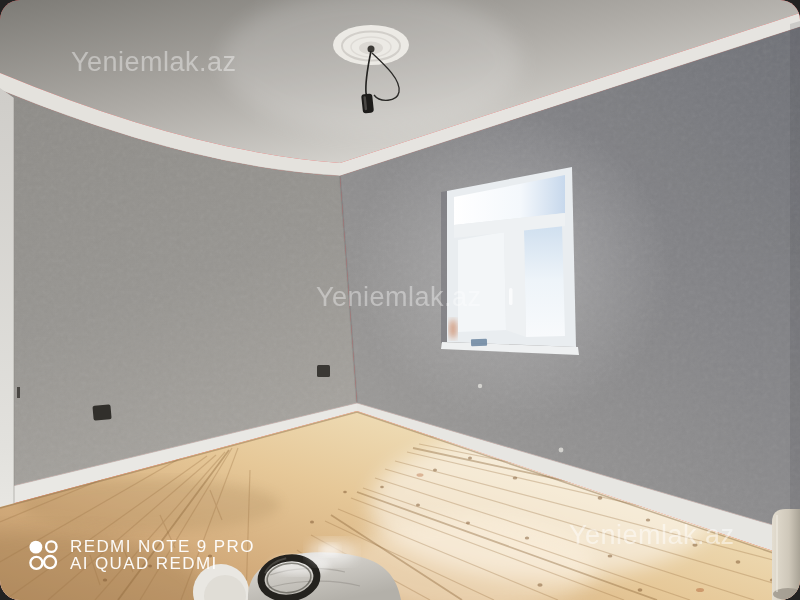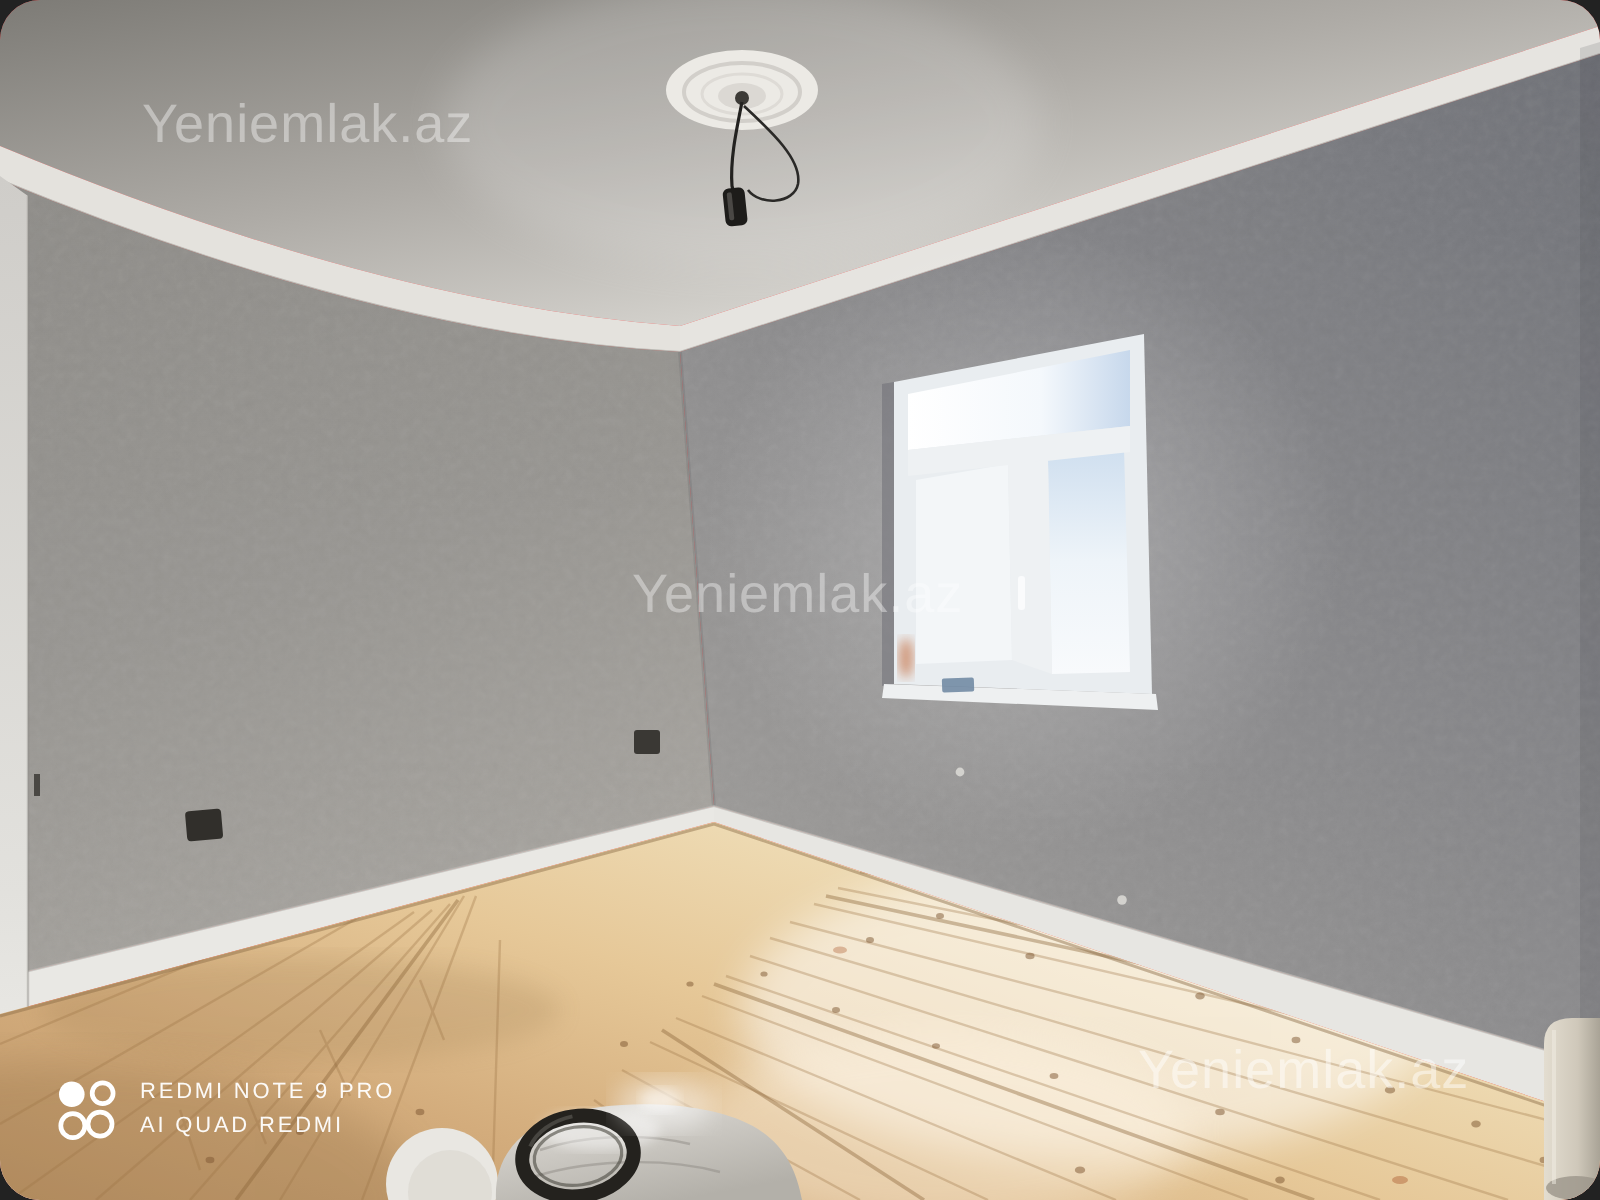--- a/index.html
+++ b/index.html
@@ -6,21 +6,21 @@
   #stage{position:relative;width:800px;height:600px;overflow:hidden;
          font-family:"Liberation Sans", sans-serif;background:#ef4444;border-radius:20px;}
   #scene{position:absolute;left:0;top:0;}
   .wm{position:absolute;color:rgba(255,255,255,0.42);font-size:27px;
       letter-spacing:0.5px;white-space:nowrap;user-select:none;}
   #wm-top-left{left:71px;top:47px;color:rgba(255,255,255,0.40);}
   #wm-center{left:316px;top:282px;color:rgba(255,255,255,0.38);}
   #wm-bottom-right{left:569px;top:520px;color:rgba(255,255,255,0.48);}
   #camera-mark{position:absolute;left:27px;top:538px;display:flex;
                align-items:center;gap:9px;color:rgba(255,255,255,0.95);}
-  #camera-mark .txt{font-size:11px;line-height:17px;letter-spacing:1.4px;
+  #camera-mark .txt{font-size:17px;line-height:17px;letter-spacing:1.4px;
                     font-weight:500;}
 </style>
 </head>
 <body>
 
 <div id="stage">
 
 <svg id="scene" width="800" height="600" viewBox="0 0 800 600">
   <defs>
     <linearGradient id="gCeil" x1="0" y1="0" x2="0.9" y2="1">

